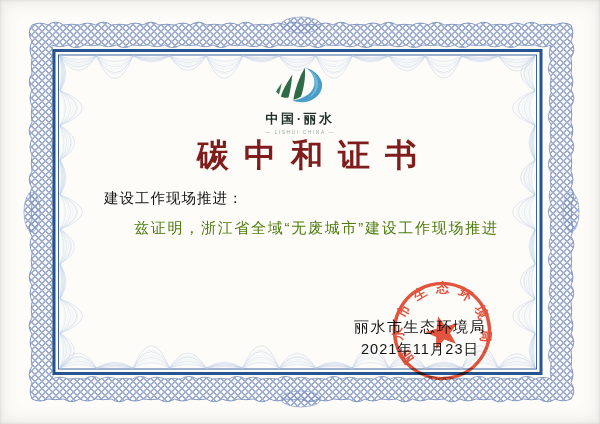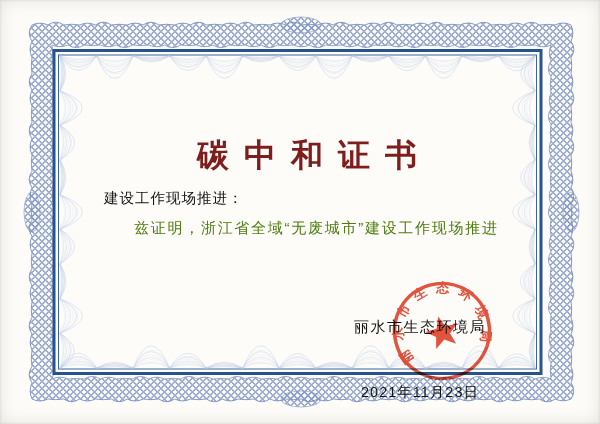--- a/index.html
+++ b/index.html
@@ -22,21 +22,21 @@
   }
   .salutation{position:absolute;left:104px;top:189px;font-size:14.5px;color:#141414;letter-spacing:1px;}
   .bodytext{position:absolute;left:104px;top:219px;width:393px;font-size:15px;color:#4d7c0f;
             line-height:18.8px;}
   .pline{text-align:justify;text-align-last:justify;text-justify:inter-character;word-break:break-all;}
   .pline.first{text-indent:2em;}
   .pline.last{text-align-last:left;}
   .issuer{position:absolute;left:336px;top:318px;width:168px;text-align:center;
           font-size:15px;letter-spacing:1.5px;color:#141414;}
   .date{position:absolute;left:336px;top:340px;width:168px;text-align:center;
-        font-size:14.5px;letter-spacing:1px;color:#141414;margin-top:43px;}
+        font-size:14.5px;letter-spacing:1px;color:#141414;}
   .seal{position:absolute;left:380px;top:269px;mix-blend-mode:multiply;opacity:.92;}
 </style>
 </head>
 <body>
 
 <div class="page">
 
   <svg id="deco" width="600" height="424" viewBox="0 0 600 424">
     <defs>
       <pattern id="chain" width="7" height="7" patternUnits="userSpaceOnUse">
@@ -64,20 +64,33 @@
         <path d="M60 56 Q78.3 78.8 96.5 56.0 Q114.8 91.9 133.1 56.0 Q151.3 65.6 169.6 56.0 Q187.9 79.1 206.2 56.0 Q224.4 91.8 242.7 56.0 Q261.0 65.4 279.2 56.0 Q297.5 79.3 315.8 56.0 Q334.0 91.7 352.3 56.0 Q370.6 65.3 388.8 56.0 Q407.1 79.6 425.4 56.0 Q443.7 91.5 461.9 56.0 Q480.2 65.2 498.5 56.0 Q516.7 79.8 535.0 56.0 Q512.2 73.3 535.0 90.7 Q499.1 108.0 535.0 125.3 Q525.4 142.7 535.0 160.0 Q511.9 177.3 535.0 194.7 Q499.2 212.0 535.0 229.3 Q525.6 246.7 535.0 264.0 Q511.7 281.3 535.0 298.7 Q499.3 316.0 535.0 333.3 Q525.7 350.7 535.0 368.0 Q516.7 345.2 498.5 368.0 Q480.2 332.1 461.9 368.0 Q443.7 358.4 425.4 368.0 Q407.1 344.9 388.8 368.0 Q370.6 332.2 352.3 368.0 Q334.0 358.6 315.8 368.0 Q297.5 344.7 279.2 368.0 Q261.0 332.3 242.7 368.0 Q224.4 358.7 206.2 368.0 Q187.9 344.4 169.6 368.0 Q151.3 332.5 133.1 368.0 Q114.8 358.8 96.5 368.0 Q78.3 344.2 60.0 368.0 Q82.8 350.7 60.0 333.3 Q95.9 316.0 60.0 298.7 Q69.6 281.3 60.0 264.0 Q83.1 246.7 60.0 229.3 Q95.8 212.0 60.0 194.7 Q69.4 177.3 60.0 160.0 Q83.3 142.7 60.0 125.3 Q95.7 108.0 60.0 90.7 Q69.3 73.3 60.0 56.0 Z " fill="none" stroke="#c9d5ea" stroke-width="0.7" opacity="0.4"></path>
         <path d="M60 56 Q78.3 77.0 96.5 56.0 Q114.8 89.1 133.1 56.0 Q151.3 64.8 169.6 56.0 Q187.9 77.2 206.2 56.0 Q224.4 89.0 242.7 56.0 Q261.0 64.7 279.2 56.0 Q297.5 77.5 315.8 56.0 Q334.0 88.8 352.3 56.0 Q370.6 64.6 388.8 56.0 Q407.1 77.7 425.4 56.0 Q443.7 88.7 461.9 56.0 Q480.2 64.5 498.5 56.0 Q516.7 77.9 535.0 56.0 Q514.0 73.3 535.0 90.7 Q501.9 108.0 535.0 125.3 Q526.2 142.7 535.0 160.0 Q513.8 177.3 535.0 194.7 Q502.0 212.0 535.0 229.3 Q526.3 246.7 535.0 264.0 Q513.5 281.3 535.0 298.7 Q502.2 316.0 535.0 333.3 Q526.4 350.7 535.0 368.0 Q516.7 347.0 498.5 368.0 Q480.2 334.9 461.9 368.0 Q443.7 359.2 425.4 368.0 Q407.1 346.8 388.8 368.0 Q370.6 335.0 352.3 368.0 Q334.0 359.3 315.8 368.0 Q297.5 346.5 279.2 368.0 Q261.0 335.2 242.7 368.0 Q224.4 359.4 206.2 368.0 Q187.9 346.3 169.6 368.0 Q151.3 335.3 133.1 368.0 Q114.8 359.5 96.5 368.0 Q78.3 346.1 60.0 368.0 Q81.0 350.7 60.0 333.3 Q93.1 316.0 60.0 298.7 Q68.8 281.3 60.0 264.0 Q81.2 246.7 60.0 229.3 Q93.0 212.0 60.0 194.7 Q68.7 177.3 60.0 160.0 Q81.5 142.7 60.0 125.3 Q92.8 108.0 60.0 90.7 Q68.6 73.3 60.0 56.0 Z " fill="none" stroke="#bac8e2" stroke-width="0.9" opacity="0.45"></path>
         <path d="M60 56 Q78.3 72.8 96.5 56.0 Q114.8 82.5 133.1 56.0 Q151.3 63.0 169.6 56.0 Q187.9 73.0 206.2 56.0 Q224.4 82.4 242.7 56.0 Q261.0 62.9 279.2 56.0 Q297.5 73.2 315.8 56.0 Q334.0 82.3 352.3 56.0 Q370.6 62.9 388.8 56.0 Q407.1 73.4 425.4 56.0 Q443.7 82.2 461.9 56.0 Q480.2 62.8 498.5 56.0 Q516.7 73.6 535.0 56.0 Q518.2 73.3 535.0 90.7 Q508.5 108.0 535.0 125.3 Q528.0 142.7 535.0 160.0 Q518.0 177.3 535.0 194.7 Q508.6 212.0 535.0 229.3 Q528.1 246.7 535.0 264.0 Q517.8 281.3 535.0 298.7 Q508.7 316.0 535.0 333.3 Q528.1 350.7 535.0 368.0 Q516.7 351.2 498.5 368.0 Q480.2 341.5 461.9 368.0 Q443.7 361.0 425.4 368.0 Q407.1 351.0 388.8 368.0 Q370.6 341.6 352.3 368.0 Q334.0 361.1 315.8 368.0 Q297.5 350.8 279.2 368.0 Q261.0 341.7 242.7 368.0 Q224.4 361.1 206.2 368.0 Q187.9 350.6 169.6 368.0 Q151.3 341.8 133.1 368.0 Q114.8 361.2 96.5 368.0 Q78.3 350.4 60.0 368.0 Q76.8 350.7 60.0 333.3 Q86.5 316.0 60.0 298.7 Q67.0 281.3 60.0 264.0 Q77.0 246.7 60.0 229.3 Q86.4 212.0 60.0 194.7 Q66.9 177.3 60.0 160.0 Q77.2 142.7 60.0 125.3 Q86.3 108.0 60.0 90.7 Q66.9 73.3 60.0 56.0 Z " fill="none" stroke="#c9d5ea" stroke-width="0.7" opacity="0.36000000000000004"></path>
         <path d="M60 56 Q78.3 69.5 96.5 56.0 Q114.8 77.3 133.1 56.0 Q151.3 61.7 169.6 56.0 Q187.9 69.7 206.2 56.0 Q224.4 77.2 242.7 56.0 Q261.0 61.6 279.2 56.0 Q297.5 69.8 315.8 56.0 Q334.0 77.1 352.3 56.0 Q370.6 61.5 388.8 56.0 Q407.1 70.0 425.4 56.0 Q443.7 77.0 461.9 56.0 Q480.2 61.4 498.5 56.0 Q516.7 70.1 535.0 56.0 Q521.5 73.3 535.0 90.7 Q513.7 108.0 535.0 125.3 Q529.3 142.7 535.0 160.0 Q521.3 177.3 535.0 194.7 Q513.8 212.0 535.0 229.3 Q529.4 246.7 535.0 264.0 Q521.2 281.3 535.0 298.7 Q513.9 316.0 535.0 333.3 Q529.5 350.7 535.0 368.0 Q516.7 354.5 498.5 368.0 Q480.2 346.7 461.9 368.0 Q443.7 362.3 425.4 368.0 Q407.1 354.3 388.8 368.0 Q370.6 346.8 352.3 368.0 Q334.0 362.4 315.8 368.0 Q297.5 354.2 279.2 368.0 Q261.0 346.9 242.7 368.0 Q224.4 362.5 206.2 368.0 Q187.9 354.0 169.6 368.0 Q151.3 347.0 133.1 368.0 Q114.8 362.6 96.5 368.0 Q78.3 353.9 60.0 368.0 Q73.5 350.7 60.0 333.3 Q81.3 316.0 60.0 298.7 Q65.7 281.3 60.0 264.0 Q73.7 246.7 60.0 229.3 Q81.2 212.0 60.0 194.7 Q65.6 177.3 60.0 160.0 Q73.8 142.7 60.0 125.3 Q81.1 108.0 60.0 90.7 Q65.5 73.3 60.0 56.0 Z " fill="none" stroke="#bac8e2" stroke-width="0.9" opacity="0.4"></path>
         <path d="M60 56 Q78.3 66.8 96.5 56.0 Q114.8 73.0 133.1 56.0 Q151.3 60.5 169.6 56.0 Q187.9 66.9 206.2 56.0 Q224.4 73.0 242.7 56.0 Q261.0 60.5 279.2 56.0 Q297.5 67.0 315.8 56.0 Q334.0 72.9 352.3 56.0 Q370.6 60.4 388.8 56.0 Q407.1 67.2 425.4 56.0 Q443.7 72.8 461.9 56.0 Q480.2 60.4 498.5 56.0 Q516.7 67.3 535.0 56.0 Q524.2 73.3 535.0 90.7 Q518.0 108.0 535.0 125.3 Q530.5 142.7 535.0 160.0 Q524.1 177.3 535.0 194.7 Q518.0 212.0 535.0 229.3 Q530.5 246.7 535.0 264.0 Q524.0 281.3 535.0 298.7 Q518.1 316.0 535.0 333.3 Q530.6 350.7 535.0 368.0 Q516.7 357.2 498.5 368.0 Q480.2 351.0 461.9 368.0 Q443.7 363.5 425.4 368.0 Q407.1 357.1 388.8 368.0 Q370.6 351.0 352.3 368.0 Q334.0 363.5 315.8 368.0 Q297.5 357.0 279.2 368.0 Q261.0 351.1 242.7 368.0 Q224.4 363.6 206.2 368.0 Q187.9 356.8 169.6 368.0 Q151.3 351.2 133.1 368.0 Q114.8 363.6 96.5 368.0 Q78.3 356.7 60.0 368.0 Q70.8 350.7 60.0 333.3 Q77.0 316.0 60.0 298.7 Q64.5 281.3 60.0 264.0 Q70.9 246.7 60.0 229.3 Q77.0 212.0 60.0 194.7 Q64.5 177.3 60.0 160.0 Q71.0 142.7 60.0 125.3 Q76.9 108.0 60.0 90.7 Q64.4 73.3 60.0 56.0 Z " fill="none" stroke="#c9d5ea" stroke-width="0.7" opacity="0.32000000000000006"></path>
         <path d="M60 56 Q78.3 63.5 96.5 56.0 Q114.8 67.8 133.1 56.0 Q151.3 59.1 169.6 56.0 Q187.9 63.6 206.2 56.0 Q224.4 67.8 242.7 56.0 Q261.0 59.1 279.2 56.0 Q297.5 63.7 315.8 56.0 Q334.0 67.7 352.3 56.0 Q370.6 59.1 388.8 56.0 Q407.1 63.8 425.4 56.0 Q443.7 67.7 461.9 56.0 Q480.2 59.0 498.5 56.0 Q516.7 63.8 535.0 56.0 Q527.5 73.3 535.0 90.7 Q523.2 108.0 535.0 125.3 Q531.9 142.7 535.0 160.0 Q527.4 177.3 535.0 194.7 Q523.2 212.0 535.0 229.3 Q531.9 246.7 535.0 264.0 Q527.3 281.3 535.0 298.7 Q523.3 316.0 535.0 333.3 Q531.9 350.7 535.0 368.0 Q516.7 360.5 498.5 368.0 Q480.2 356.2 461.9 368.0 Q443.7 364.9 425.4 368.0 Q407.1 360.4 388.8 368.0 Q370.6 356.2 352.3 368.0 Q334.0 364.9 315.8 368.0 Q297.5 360.3 279.2 368.0 Q261.0 356.3 242.7 368.0 Q224.4 364.9 206.2 368.0 Q187.9 360.2 169.6 368.0 Q151.3 356.3 133.1 368.0 Q114.8 365.0 96.5 368.0 Q78.3 360.2 60.0 368.0 Q67.5 350.7 60.0 333.3 Q71.8 316.0 60.0 298.7 Q63.1 281.3 60.0 264.0 Q67.6 246.7 60.0 229.3 Q71.8 212.0 60.0 194.7 Q63.1 177.3 60.0 160.0 Q67.7 142.7 60.0 125.3 Q71.7 108.0 60.0 90.7 Q63.1 73.3 60.0 56.0 Z " fill="none" stroke="#bac8e2" stroke-width="0.9" opacity="0.35"></path>
         <path d="M60 56 Q78.3 62.0 96.5 56.0 Q114.8 65.5 133.1 56.0 Q151.3 58.5 169.6 56.0 Q187.9 62.1 206.2 56.0 Q224.4 65.4 242.7 56.0 Q261.0 58.5 279.2 56.0 Q297.5 62.1 315.8 56.0 Q334.0 65.4 352.3 56.0 Q370.6 58.4 388.8 56.0 Q407.1 62.2 425.4 56.0 Q443.7 65.3 461.9 56.0 Q480.2 58.4 498.5 56.0 Q516.7 62.3 535.0 56.0 Q529.0 73.3 535.0 90.7 Q525.5 108.0 535.0 125.3 Q532.5 142.7 535.0 160.0 Q528.9 177.3 535.0 194.7 Q525.6 212.0 535.0 229.3 Q532.5 246.7 535.0 264.0 Q528.9 281.3 535.0 298.7 Q525.6 316.0 535.0 333.3 Q532.6 350.7 535.0 368.0 Q516.7 362.0 498.5 368.0 Q480.2 358.5 461.9 368.0 Q443.7 365.5 425.4 368.0 Q407.1 361.9 388.8 368.0 Q370.6 358.6 352.3 368.0 Q334.0 365.5 315.8 368.0 Q297.5 361.9 279.2 368.0 Q261.0 358.6 242.7 368.0 Q224.4 365.6 206.2 368.0 Q187.9 361.8 169.6 368.0 Q151.3 358.7 133.1 368.0 Q114.8 365.6 96.5 368.0 Q78.3 361.7 60.0 368.0 Q66.0 350.7 60.0 333.3 Q69.5 316.0 60.0 298.7 Q62.5 281.3 60.0 264.0 Q66.1 246.7 60.0 229.3 Q69.4 212.0 60.0 194.7 Q62.5 177.3 60.0 160.0 Q66.1 142.7 60.0 125.3 Q69.4 108.0 60.0 90.7 Q62.4 73.3 60.0 56.0 Z " fill="none" stroke="#c9d5ea" stroke-width="0.7" opacity="0.27999999999999997"></path>
       </g>
   </svg>
 
+  <div class="logo">
+    <svg class="logo-icon" width="58" height="46" viewBox="0 0 60 48">
+      <path d="M36 6 C44 8 51 14 53 22 C54 31 48 38 39 41 C33 43 26 42 22 40
+               C33 39 43 33 45 24 C46 16 42 10 36 6 Z" fill="#4a9dc9"></path>
+      <path d="M36 6 C43 9 48 15 49 22 C49 29 45 35 38 38 C44 33 47 27 46 21
+               C45 14 41 9 36 6 Z" fill="#7fc0dd" opacity=".8"></path>
+      <path d="M10 36 C13 27 17 21 22 13 C21 23 20 30 18 37 C15 38 12 37 10 36 Z" fill="#2f6b46"></path>
+      <path d="M23 39 C25 28 29 16 35 6 C36 16 34 27 31 36 C28 38 25 39 23 39 Z" fill="#2f6b46"></path>
+      <path d="M5 31 C7 27 9 25 11 22 C10 27 9 31 8 34 C7 33 6 32 5 31 Z" fill="#3a7a52"></path>
+    </svg>
+    <div class="brand">中国·丽水</div>
+    <div class="brand-sub">— LISHUI·CHINA —</div>
+  </div>
 
   <h1 class="title">碳中和证书</h1>
 
   <div class="salutation">建设工作现场推进：</div>
 
   <div class="bodytext">
     <div class="pline first">兹证明，浙江省全域“无废城市”建设工作现场推进</div>
   </div>
 
   <div class="issuer">丽水市生态环境局</div>

